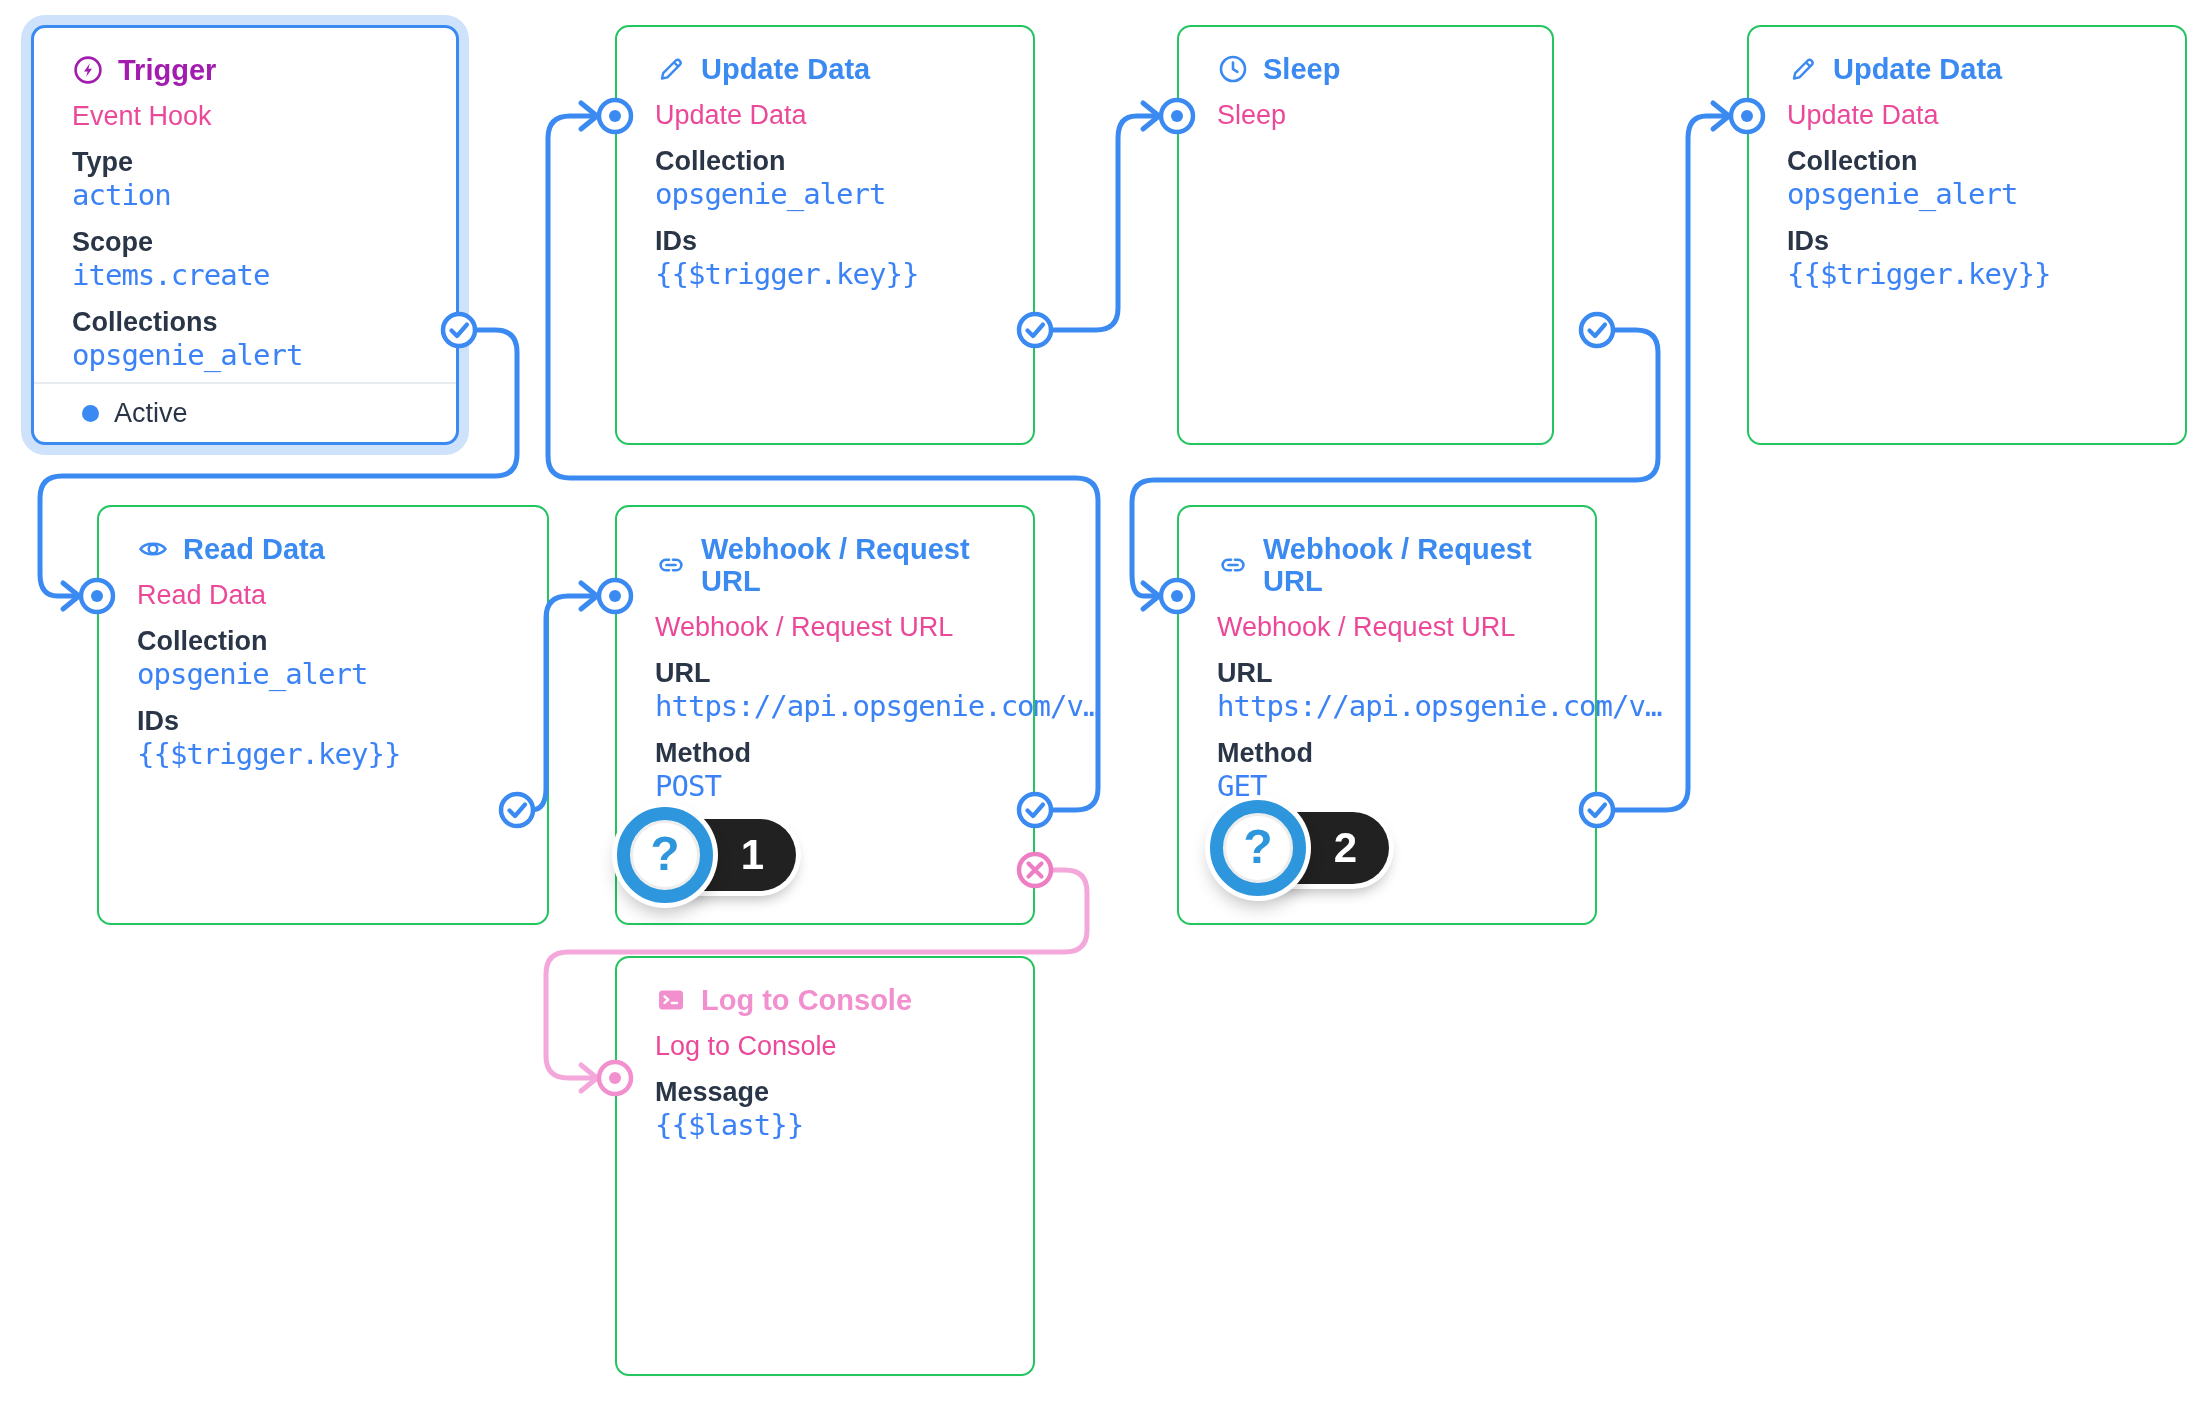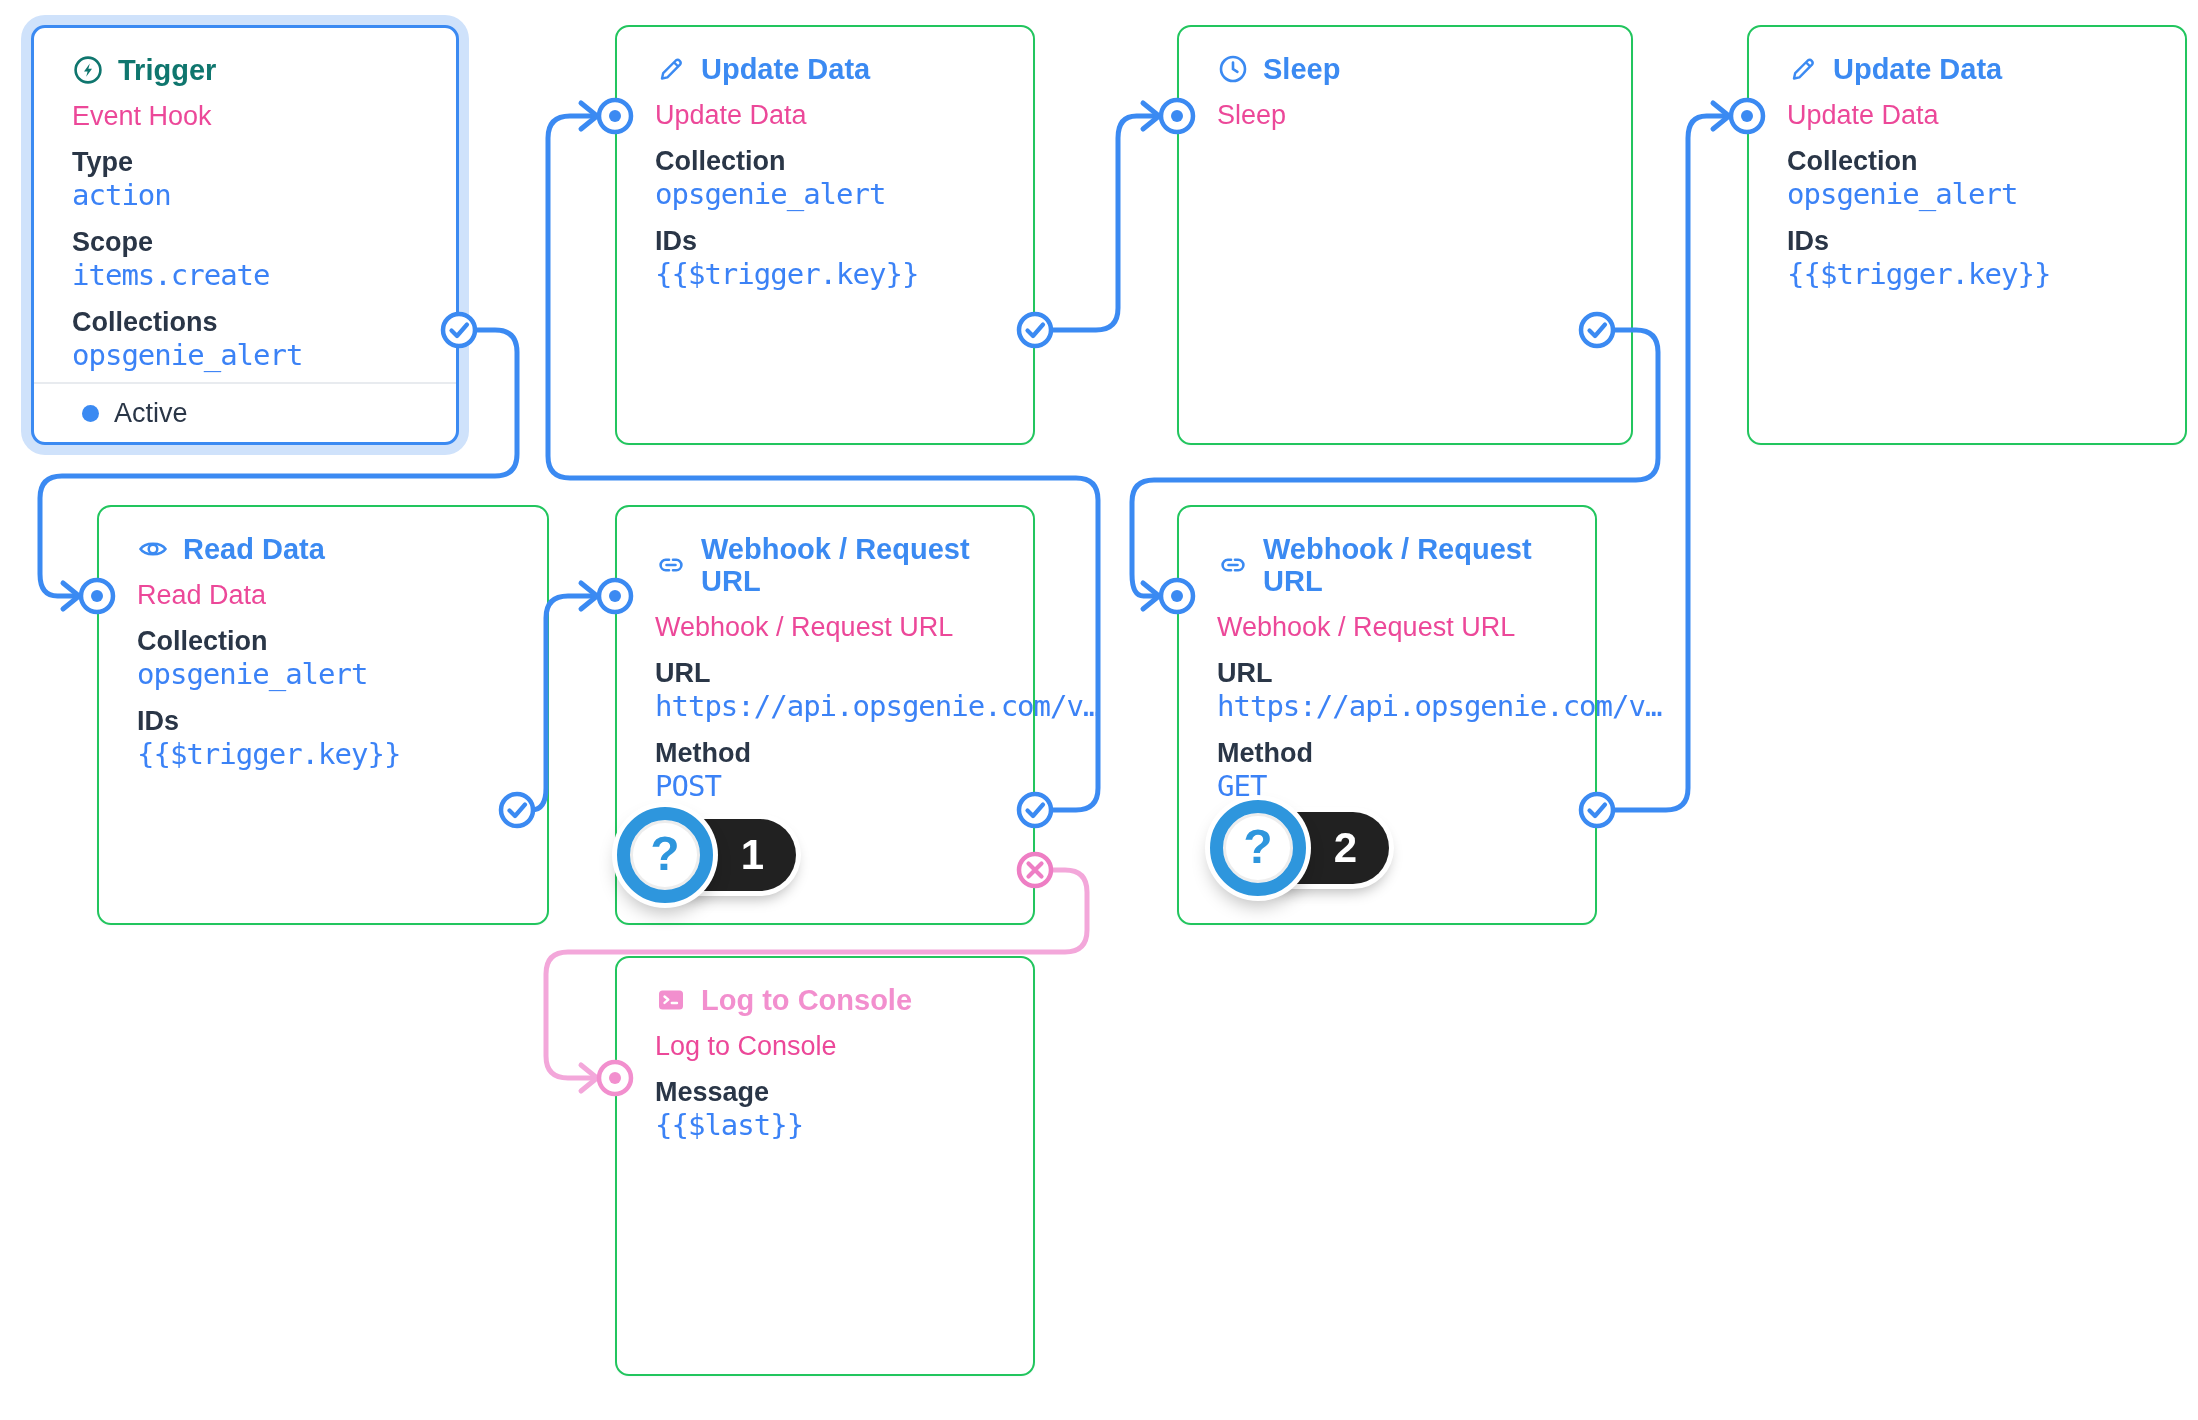--- a/index.html
+++ b/index.html
@@ -75,21 +75,21 @@
       <path d="M 1028.5 863.5 L 1041.5 876.5 M 1041.5 863.5 L 1028.5 876.5" fill="none" stroke="#ee7ec4" stroke-width="4.2" stroke-linecap="round" stroke-linejoin="round"></path>
       <circle cx="1177" cy="596" r="16" fill="#fff" stroke="#3b8af2" stroke-width="4.5"></circle>
       <circle cx="1177" cy="596" r="6" fill="#3b8af2"></circle>
       <circle cx="1597" cy="810" r="16" fill="#fff" stroke="#3b8af2" stroke-width="4.5"></circle>
       <path d="M 1589.5 810.5 L 1595 816 L 1605 804.5" fill="none" stroke="#3b8af2" stroke-width="4.2" stroke-linecap="round" stroke-linejoin="round"></path>
       <circle cx="615" cy="1078" r="16" fill="#fff" stroke="#f28fce" stroke-width="4.5"></circle>
       <circle cx="615" cy="1078" r="6" fill="#f28fce"></circle>
     </svg>
 <div class="node selected" style="left: 31px; top: 25px; width: 428px; height: 420px;">
       <div class="node-inner">
-    <div class="node-title" style="color:#0f766e">
+    <div class="node-title" style="color:#a21caf">
       <span>
             <svg viewBox="0 0 32 32">
               <circle cx="16" cy="16" r="12.4" fill="none" stroke="currentColor" stroke-width="2.6"></circle>
               <path d="M17.8 9.5 L12 17.5 h3.6 L14.2 22.7 L20 14.7 h-3.6 Z" fill="currentColor"></path>
             </svg>
           </span>
       <span>Trigger</span>
     </div>
     <div class="nf-name">Event Hook</div>
         <div class="group">
@@ -125,21 +125,21 @@
         <div class="group">
       <div class="g-label">Collection</div>
       <div class="g-value">opsgenie_alert</div>
     </div>
         <div class="group">
       <div class="g-label">IDs</div>
       <div class="g-value">{{$trigger.key}}</div>
     </div>
       </div>
     </div>
-    <div class="node" style="left: 1177px; top: 25px; width: 456px; height: 420px;">
+    <div class="node" style="left: 1177px; top: 25px; width: 377px; height: 420px;">
       <div class="node-inner">
     <div class="node-title" style="color:#3b8af2">
       <span>
             <svg viewBox="0 0 32 32">
               <circle cx="16" cy="16" r="12" fill="none" stroke="currentColor" stroke-width="2.6"></circle>
               <path d="M16 9.5 V16 l4.4 2.8" fill="none" stroke="currentColor" stroke-width="2.6" stroke-linecap="round"></path>
             </svg>
           </span>
       <span>Sleep</span>
     </div>

